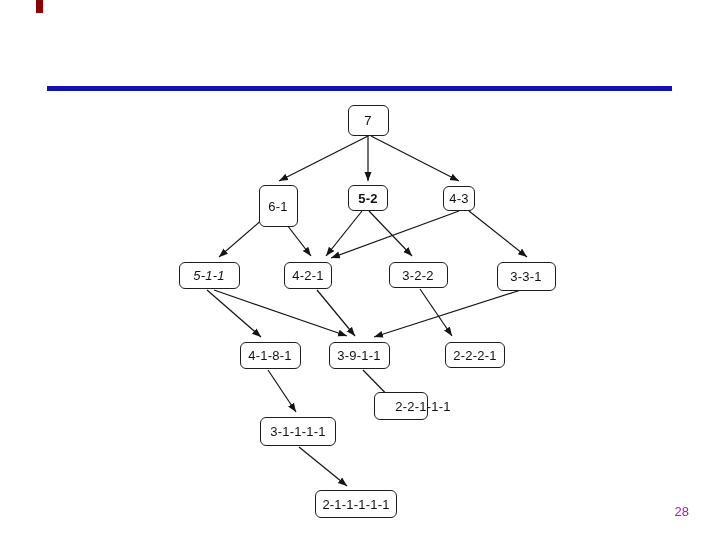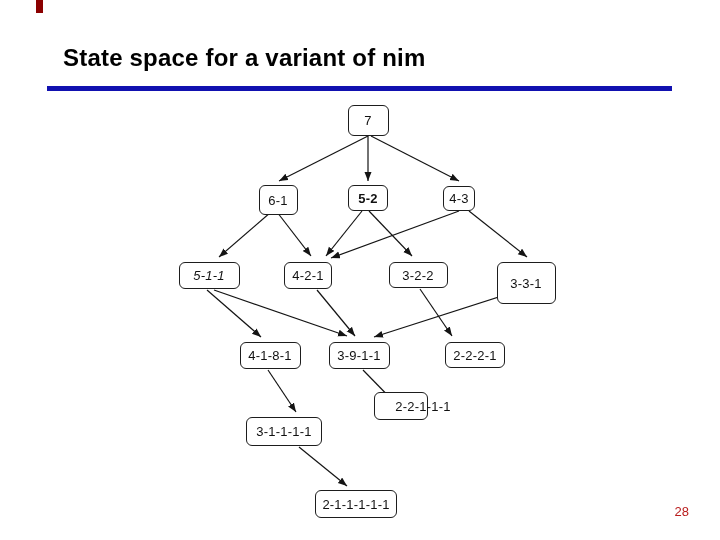--- a/index.html
+++ b/index.html
@@ -13,28 +13,27 @@
     font-size:24px;font-weight:bold;letter-spacing:0.2px;color:#000;white-space:nowrap;
   }
   .rule{position:absolute;left:47px;top:86px;width:625px;height:5px;}
   .edges{position:absolute;left:0;top:0;width:720px;height:540px;overflow:visible;}
   .node{
     position:absolute;box-sizing:border-box;background:#ffffff;
     border:1.5px solid #1d1d1d;border-radius:6px;
     display:flex;align-items:center;justify-content:center;
     font-size:13px;color:#111;letter-spacing:0.2px;white-space:nowrap;
   }
-  .page-number{position:absolute;right:31px;top:504px;font-size:13px;color:#b91c1c;margin-left:11px;}
+  .page-number{position:absolute;right:31px;top:504px;font-size:13px;color:#a21caf;margin-left:11px;}
 </style>
 </head>
 <body>
 
 <div class="slide">
   <div class="corner-marker" style="background: rgb(139, 0, 0);"></div>
-  <h1 class="title">State space for a variant of nim</h1>
   <div class="rule" style="background: rgb(17, 17, 176);"></div>
 
   <svg class="edges" viewBox="0 0 720 540" xmlns="http://www.w3.org/2000/svg">
     <defs>
       <marker id="arrowhead" markerUnits="userSpaceOnUse" markerWidth="10" markerHeight="8" refX="9" refY="3.5" orient="auto">
         <path d="M0,0 L9,3.5 L0,7 Z" fill="#141414"></path>
       </marker>
     </defs>
     <g id="edge-group">
         <line x1="368" y1="136" x2="279" y2="181" stroke="#141414" stroke-width="1.2" marker-end="url(#arrowhead)"></line>
@@ -52,29 +51,29 @@
         <line x1="420" y1="289" x2="452" y2="336" stroke="#141414" stroke-width="1.2" marker-end="url(#arrowhead)"></line>
         <line x1="524" y1="289" x2="374" y2="337" stroke="#141414" stroke-width="1.2" marker-end="url(#arrowhead)"></line>
         <line x1="268" y1="370" x2="296" y2="412" stroke="#141414" stroke-width="1.2" marker-end="url(#arrowhead)"></line>
         <line x1="363" y1="370" x2="403" y2="411" stroke="#141414" stroke-width="1.2" marker-end="url(#arrowhead)"></line>
         <line x1="299" y1="447" x2="347" y2="486" stroke="#141414" stroke-width="1.2" marker-end="url(#arrowhead)"></line>
       </g>
   </svg>
 
   <div id="node-layer">
       <div class="node" style="left: 347.5px; top: 104.5px; width: 41px; height: 31px; border-color: rgb(29, 29, 29);">7</div>
-      <div class="node" style="left: 258.5px; top: 185px; width: 39px; height: 30px; border-color: rgb(29, 29, 29);">6-1</div>
+      <div class="node" style="left: 258.5px; top: 185px; width: 39px; height: 42px; border-color: rgb(29, 29, 29);">6-1</div>
       <div class="node" style="left: 348px; top: 185px; width: 40px; height: 26px; border-color: rgb(29, 29, 29); font-weight: bold;">5-2</div>
       <div class="node" style="left: 443px; top: 185.5px; width: 32px; height: 25px; border-color: rgb(29, 29, 29);">4-3</div>
       <div class="node" style="left: 178.5px; top: 261.5px; width: 61px; height: 27px; border-color: rgb(29, 29, 29); font-style: italic;">5-1-1</div>
       <div class="node" style="left: 284px; top: 261.5px; width: 48px; height: 27px; border-color: rgb(29, 29, 29);">4-2-1</div>
       <div class="node" style="left: 388.5px; top: 262px; width: 59px; height: 26px; border-color: rgb(29, 29, 29);">3-2-2</div>
-      <div class="node" style="left: 496.5px; top: 262px; width: 59px; height: 42px; border-color: rgb(29, 29, 29);">3-3-1</div>
+      <div class="node" style="left: 496.5px; top: 262px; width: 59px; height: 29px; border-color: rgb(29, 29, 29);">3-3-1</div>
       <div class="node" style="left: 239.5px; top: 341.5px; width: 61px; height: 27px; border-color: rgb(29, 29, 29);">4-1-8-1</div>
       <div class="node" style="left: 328.5px; top: 341.5px; width: 61px; height: 27px; border-color: rgb(29, 29, 29);">3-9-1-1</div>
       <div class="node" style="left: 425px; top: 342px; width: 60px; height: 26px; border-color: rgb(29, 29, 29); margin-left: 20px;">2-2-2-1</div>
-      <div class="node" style="left: 246px; top: 416.5px; width: 76px; height: 29px; border-color: rgb(29, 29, 29);">3-1-1-1-1</div>
+      <div class="node" style="left: 260px; top: 416.5px; width: 76px; height: 29px; border-color: rgb(29, 29, 29);">3-1-1-1-1</div>
       <div class="node" style="left: 374px; top: 392px; width: 54px; height: 28px; border-color: rgb(29, 29, 29); padding-left: 44px;">2-2-1-1-1</div>
       <div class="node" style="left: 315px; top: 490px; width: 82px; height: 28px; border-color: rgb(29, 29, 29);">2-1-1-1-1-1</div>
     </div>
 
   <div class="page-number">28</div>
 </div>
 
 </body></html>

